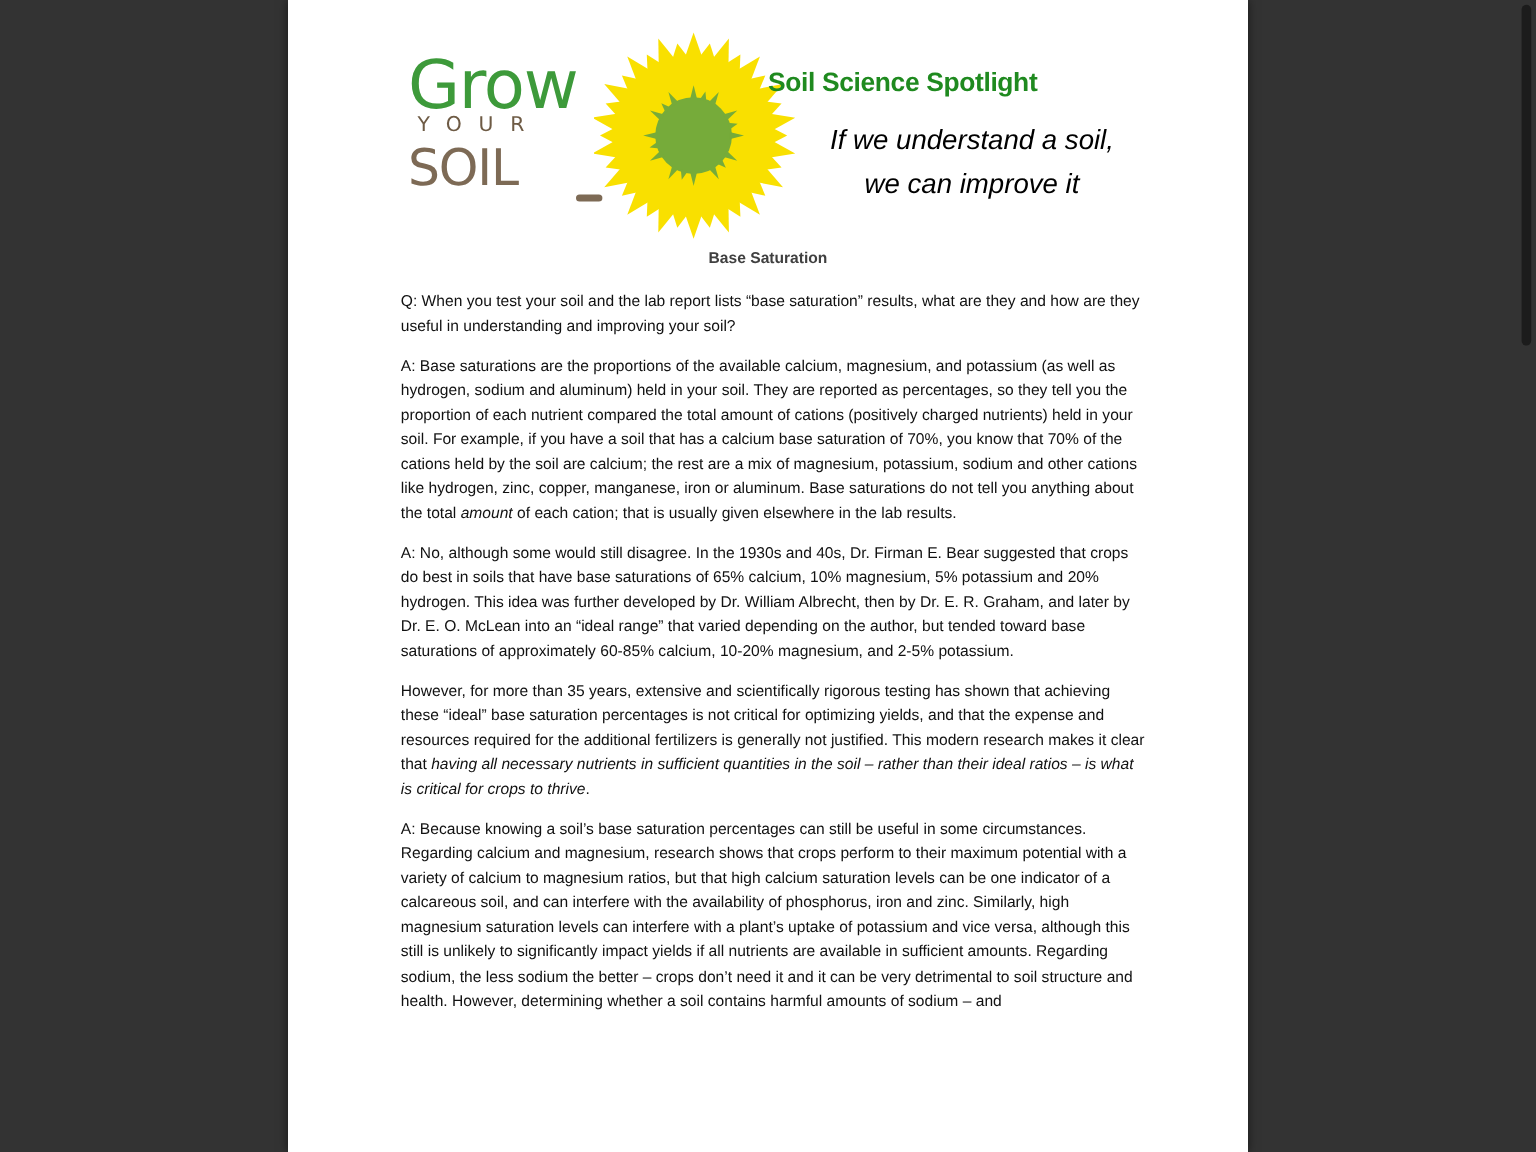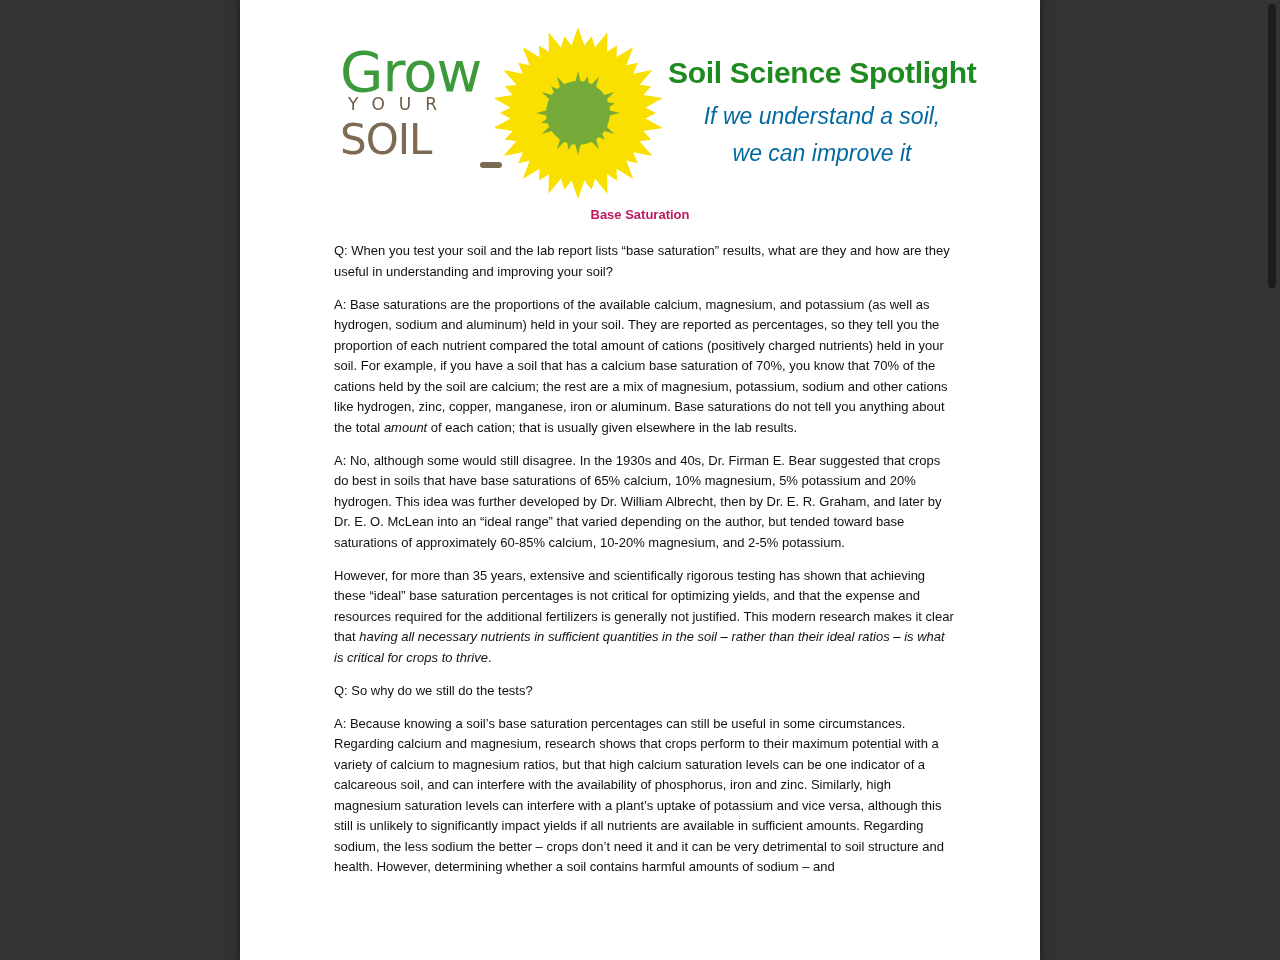--- a/index.html
+++ b/index.html
@@ -44,32 +44,32 @@
     font-size: 42px; line-height: 64px; color: #7d6a55;
     font-family: "DejaVu Sans", sans-serif; letter-spacing: -1px;
   }
   .logo-underline {
     position: absolute; left: 140px; top: 114px; width: 22px; height: 6px;
     background: #7d6a55; border-radius: 3px;
   }
   .sunflower { position: absolute; left: 255px; top: 25px; width: 170px; height: 175px; }
 
   .spotlight-title {
-    position: absolute; left: 428px; top: 56px; width: 300px;
-    font-size: 30px; font-weight: bold; color: #1f8a1f; letter-spacing: -0.3px;
+    position: absolute; left: 400px; top: 56px; width: 300px;
+    font-size: 22px; font-weight: bold; color: #1f8a1f; letter-spacing: -0.3px;
     white-space: nowrap;
   }
   .tagline {
-    position: absolute; left: 432px; top: 98px; width: 300px; text-align: center;
-    font-size: 23px; line-height: 37px; font-style: italic; color: #0369a1;
+    position: absolute; left: 420px; top: 98px; width: 300px; text-align: center;
+    font-size: 23px; line-height: 37px; font-style: italic; color: #000000;
   }
 
   .doc-title {
     position: absolute; left: 0; top: 207px; width: 800px; text-align: center;
-    font-size: 13px; font-weight: bold; color: #be185d;
+    font-size: 13px; font-weight: bold; color: #404040;
   }
 
   .body {
     position: absolute; left: 94px; top: 241px; width: 620px;
     font-size: 13px; line-height: 20.5px; color: #111;
   }
   .para { margin: 0 0 12.5px 0; }
   .para b { font-weight: normal; }
   .para i { font-style: italic; }
 
@@ -174,23 +174,20 @@
       <p class="para">
         <b>A: Base saturations are the proportions of the available calcium, magnesium, and potassium (as well as hydrogen, sodium and aluminum) held in your soil.</b><span> They are reported as percentages, so they tell you the proportion of each nutrient compared the total amount of cations (positively charged nutrients) held in your soil. For example, if you have a soil that has a calcium base saturation of 70%, you know that 70% of the cations held by the soil are calcium; the rest are a mix of magnesium, potassium, sodium and other cations like hydrogen, zinc, copper, manganese, iron or aluminum. Base saturations do not tell you anything about the total </span><i>amount</i><span> of each cation; that is usually given elsewhere in the lab results.</span>
       </p>
       <p class="para">
         <b>A: No, although some would still disagree.</b><span> In the 1930s and 40s, Dr. Firman E. Bear suggested that crops do best in soils that have base saturations of 65% calcium, 10% magnesium, 5% potassium and 20% hydrogen. This idea was further developed by Dr. William Albrecht, then by Dr. E. R. Graham, and later by Dr. E. O. McLean into an “ideal range” that varied depending on the author,  but tended toward base saturations of approximately 60-85% calcium, 10-20% magnesium, and 2-5% potassium.</span>
       </p>
       <p class="para">
         <span>However, for more than 35 years, extensive and scientifically rigorous testing has shown that achieving these “ideal” base saturation percentages is not critical for optimizing yields, and that the expense and resources required for the additional fertilizers is generally not justified. This modern research makes it clear that </span><i>having all necessary nutrients in sufficient quantities in the soil – rather than their ideal ratios – is what is critical for crops to thrive</i><span>.</span>
       </p>
       <p class="para">
-        <b>Q: So why do we still do the tests?</b>
-      </p>
-      <p class="para">
         <b>A: Because knowing a soil’s base saturation percentages can still be useful in some circumstances</b><span>. Regarding calcium and magnesium, research shows that crops perform to their maximum potential with a variety of calcium to magnesium ratios, but that high calcium saturation levels can be one indicator of a calcareous soil, and can interfere with the availability of phosphorus, iron and zinc. Similarly, high magnesium saturation levels can interfere with a plant’s uptake of potassium and vice versa, although this still is unlikely to significantly impact yields if all nutrients are available in sufficient amounts. Regarding sodium, the less sodium the better – crops don’t need it and it can be very detrimental to soil structure and health. However, determining whether a soil contains harmful amounts of sodium – and</span>
       </p>
     </div>
 
     <div class="page-footer"><span>Page </span><b>1</b><span> of </span><b>3</b></div>
   </div>
 
   <div class="scrollbar-track">
     <div class="scrollbar-thumb"></div>
   </div>

